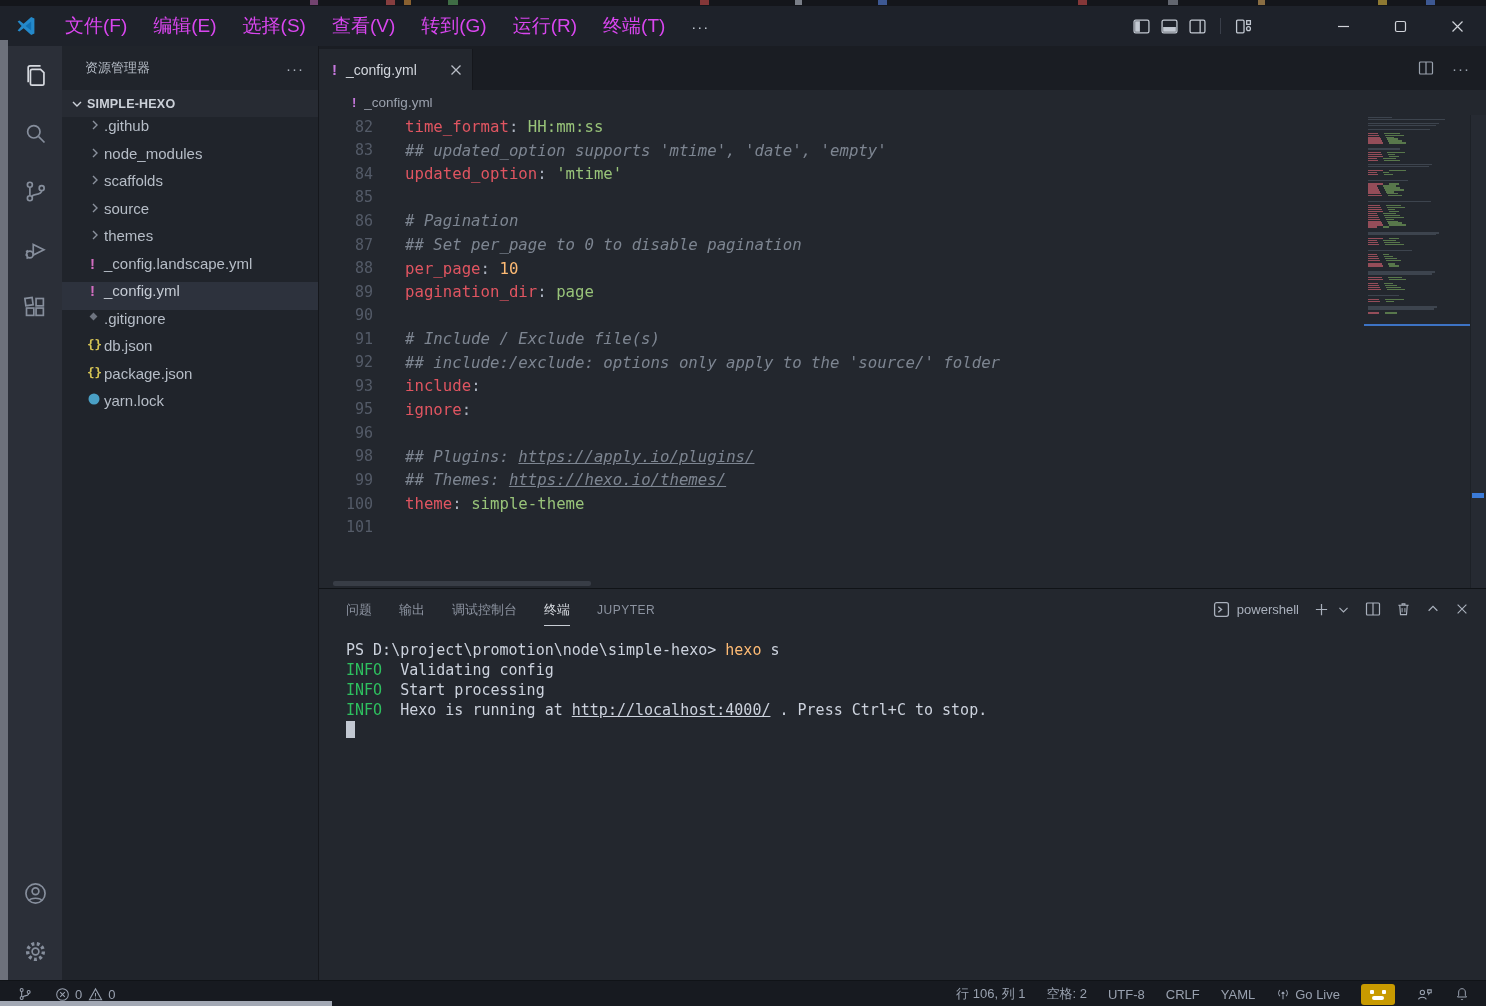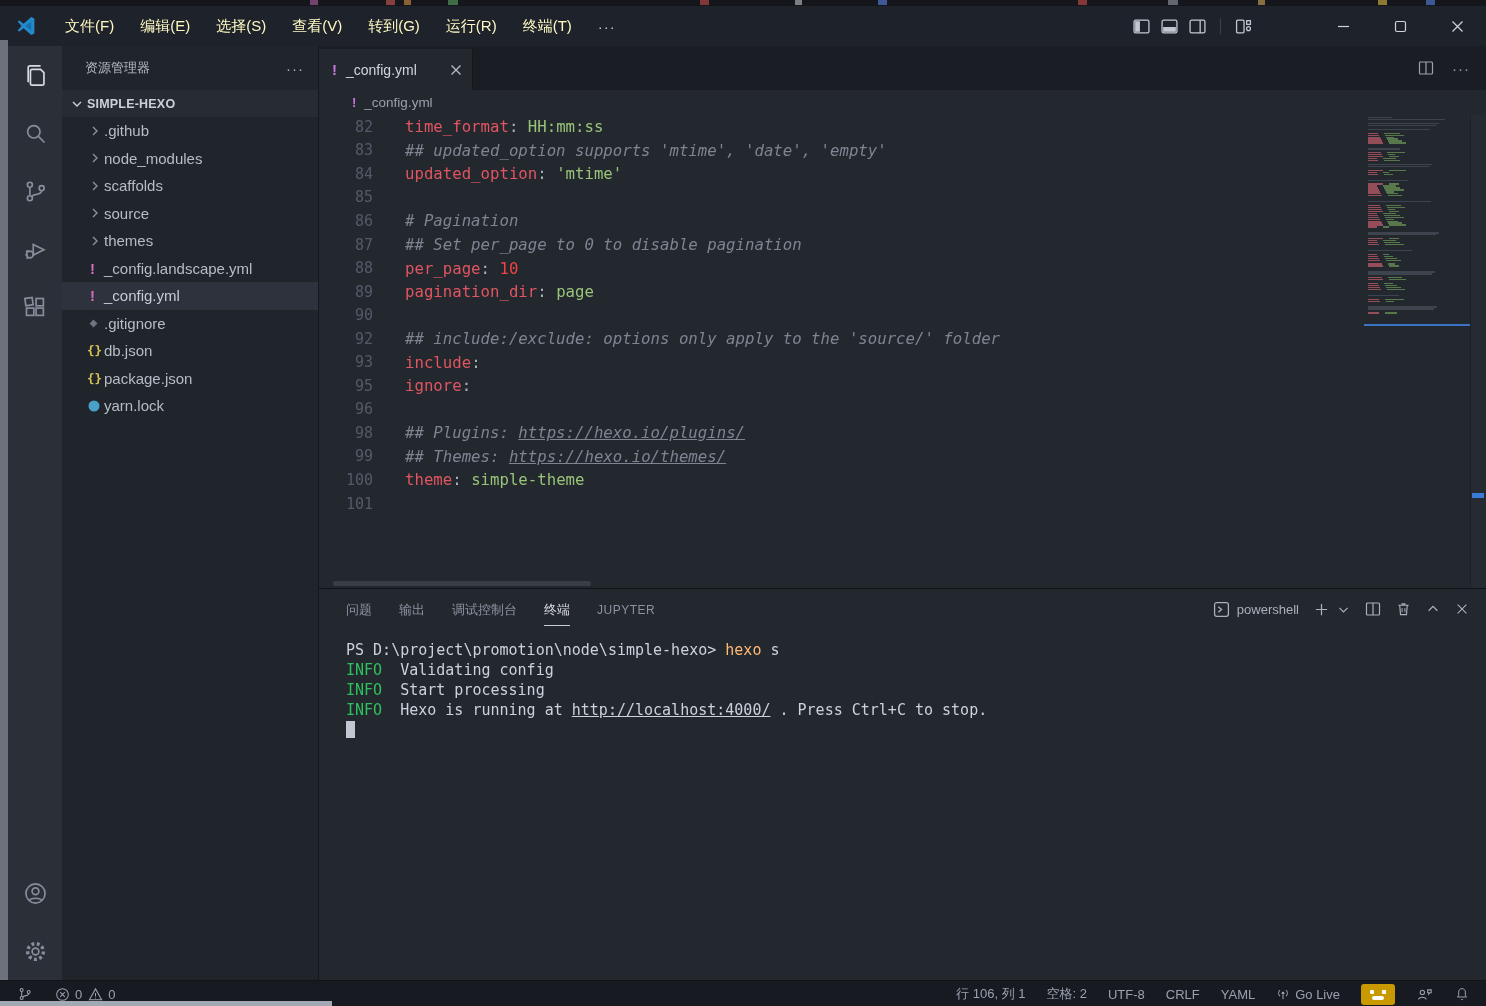--- a/index.html
+++ b/index.html
@@ -5,41 +5,41 @@
   html,body{margin:0;padding:0;width:1486px;height:1006px;background:#101216;overflow:hidden}
   #app{position:absolute;inset:0;font-family:"Liberation Sans",sans-serif;color:#aab2bf;font-size:13px}
   .abs{position:absolute}
   
   #topstrip{left:0;top:0;width:1486px;height:6px;background:#14161b;overflow:hidden}
   #topstrip span{position:absolute;top:0;height:5px;display:block;opacity:.8}
   
   #titlebar{left:0;top:6px;width:1486px;height:40px;background:#1e222a;display:flex;align-items:center}
   #vscode-logo{margin-left:14px;width:24px;height:24px;flex:none}
   #menus{display:flex;margin-left:14px}
-  .menu-item{padding:0 13px;font-size:15px;color:#fef9c3;line-height:40px;white-space:nowrap}
+  .menu-item{padding:0 13px;font-size:19px;color:#d946ef;line-height:40px;white-space:nowrap}
   #menubar-more{padding:0 13px;font-size:15px;color:#c3c9d2;letter-spacing:1px}
   #window-title{position:absolute;left:754px;top:0;line-height:40px;font-size:14px;color:#c7ccd4;white-space:nowrap}
   #layout-icons{position:absolute;left:1133px;top:0;height:40px;display:flex;align-items:center;gap:11px}
   .sep-v{width:1px;height:16px;background:#3a3f4a;margin:0 3px}
   #win-controls{position:absolute;right:0;top:0;height:40px;display:flex}
   .win-btn{width:57px;height:40px;display:grid;place-items:center}
   
   #leftstrip{left:0;top:40px;width:8px;height:961px;background:#6d717b}
   #leftstrip .blue{position:absolute;left:0;bottom:0;width:8px;height:10px;background:#7f95c6}
   #bottomstrip{left:0;top:1001px;width:332px;height:5px;background:#a2a8b4}
   
   #activity{left:8px;top:46px;width:54px;height:934px;background:#2b2f38}
   .act-item{width:54px;height:58px;display:grid;place-items:center}
   #activity-bottom{position:absolute;bottom:0;left:0}
   
   #sidebar{left:62px;top:46px;width:256px;height:934px;background:#20242b}
   #sidebar-head{height:44px;display:flex;align-items:center;padding:0 14px 0 23px;color:#b6bdc7;font-size:13px}
   #sidebar-head .more{margin-left:auto;font-size:15px;color:#aab1bc;letter-spacing:1px}
   #section-hexo{height:27px;background:#272b33;display:flex;align-items:center;padding-left:7px;color:#ccd1d9;font-weight:bold;font-size:12.5px;letter-spacing:.2px}
-  .trow{height:27.5px;display:flex;align-items:center;padding-left:25px;color:#b6bdc7;font-size:15px}
+  .trow{height:27.5px;display:flex;align-items:flex-start;padding-left:25px;color:#b6bdc7;font-size:15px}
   .trow.sel{background:#2d323d;color:#c5cbd4}
   .trow .ticon{width:17px;flex:none;display:flex;align-items:center;justify-content:flex-start}
   .ic-excl{color:#d16dc0;font-weight:700;font-size:15px;width:17px;text-align:left;padding-left:3px}
   .ic-brace{color:#d6c454;font-weight:700;font-size:12.5px;font-family:"DejaVu Sans Mono",monospace}
   #sidebar-bottom{position:absolute;left:0;bottom:0;width:256px;border-top:1px solid #15171c}
   .s-bsec{height:28px;background:#272b33;display:flex;align-items:center;padding-left:8px;color:#c3c9d2;font-weight:bold;font-size:12.5px;gap:4px}
   
   #main{left:318px;top:46px;width:1168px;height:934px;background:#23272e;border-left:1px solid #15171c;box-sizing:border-box}
   #tabstrip{height:44px;background:#1a1d23;display:flex;align-items:flex-end}
   #tab{height:41px;width:154px;background:#23272e;display:flex;align-items:center;padding:0 10px 0 13px;border-right:1px solid #15171c;box-sizing:border-box}
@@ -47,21 +47,21 @@
   #tab .tname{margin-left:9px;font-size:14px;color:#d2d6dd}
   #tab .tclose{margin-left:auto}
   #tabstrip-actions{margin-left:auto;display:flex;align-items:center;gap:18px;padding-right:16px;height:44px}
   #breadcrumb{height:25px;display:flex;align-items:center;padding-left:33px;font-size:13.5px;color:#9aa1ad}
   #breadcrumb .warn{color:#c678dd;font-weight:700;margin-right:8px;font-size:13px}
   
   #editor{position:absolute;left:0;top:69px;width:1168px;height:473px;overflow:hidden}
   .codeline{height:23.55px;display:flex;align-items:center;font-family:"DejaVu Sans Mono",monospace;font-size:15.7px;white-space:pre}
   .lnum{width:54px;text-align:right;color:#545b68;font-size:15px;flex:none;font-family:"DejaVu Sans Mono",monospace}
   .ltext{margin-left:32px;white-space:pre}
-  .ck{color:#e05561}.cp{color:#abb2bf}.cs{color:#98c379}.cn{color:#ef4444}
+  .ck{color:#e05561}.cp{color:#abb2bf}.cs{color:#98c379}.cn{color:#fdba74}
   .cc{color:#7d8591;font-style:italic}
   .cu{color:#7d8591;font-style:italic;text-decoration:underline}
   #minimap{position:absolute;right:16px;top:2px;width:107px;height:400px;overflow:hidden}
   .mrow{height:1.96px;position:relative}
   .mrow i{position:absolute;top:0;height:1.3px;display:block}
   #mm-blue{height:2px;background:#3d73c4;width:107px;margin-top:2px}
   #ruler{position:absolute;right:0;top:0;width:16px;height:473px;background:#262a32;border-left:1px solid #1d2127}
   #ruler .cursor-mark{position:absolute;left:1px;top:378px;width:12px;height:5px;background:#3b7bd8}
   #hscroll{position:absolute;left:14px;bottom:2px;width:258px;height:5px;background:rgba(110,118,132,.28);border-radius:2px}
   
@@ -351,25 +351,26 @@
       <div id="codelines">
           <div class="codeline"><span class="lnum">82</span><span class="ltext"><span class="ck">time_format</span><span class="cp">:</span><span class="cs"> HH:mm:ss</span></span></div>
           <div class="codeline"><span class="lnum">83</span><span class="ltext"><span class="cc">## updated_option supports 'mtime', 'date', 'empty'</span></span></div>
           <div class="codeline"><span class="lnum">84</span><span class="ltext"><span class="ck">updated_option</span><span class="cp">:</span><span class="cs"> 'mtime'</span></span></div>
           <div class="codeline"><span class="lnum">85</span><span class="ltext"></span></div>
           <div class="codeline"><span class="lnum">86</span><span class="ltext"><span class="cc"># Pagination</span></span></div>
           <div class="codeline"><span class="lnum">87</span><span class="ltext"><span class="cc">## Set per_page to 0 to disable pagination</span></span></div>
           <div class="codeline"><span class="lnum">88</span><span class="ltext"><span class="ck">per_page</span><span class="cp">:</span><span class="cn"> 10</span></span></div>
           <div class="codeline"><span class="lnum">89</span><span class="ltext"><span class="ck">pagination_dir</span><span class="cp">:</span><span class="cs"> page</span></span></div>
           <div class="codeline"><span class="lnum">90</span><span class="ltext"></span></div>
+          <div class="codeline"><span class="lnum">91</span><span class="ltext"><span class="cc"># Include / Exclude file(s)</span></span></div>
           <div class="codeline"><span class="lnum">92</span><span class="ltext"><span class="cc">## include:/exclude: options only apply to the 'source/' folder</span></span></div>
           <div class="codeline"><span class="lnum">93</span><span class="ltext"><span class="ck">include</span><span class="cp">:</span></span></div>
           <div class="codeline"><span class="lnum">95</span><span class="ltext"><span class="ck">ignore</span><span class="cp">:</span></span></div>
           <div class="codeline"><span class="lnum">96</span><span class="ltext"></span></div>
-          <div class="codeline"><span class="lnum">98</span><span class="ltext"><span class="cc">## Plugins: </span><span class="cu">https://hexo.io/plugins/</span></span></div>
+          <div class="codeline"><span class="lnum">98</span><span class="ltext"><span class="cc">## Plugins: </span><span class="cu">https://apply.io/plugins/</span></span></div>
           <div class="codeline"><span class="lnum">99</span><span class="ltext"><span class="cc">## Themes: </span><span class="cu">https://hexo.io/themes/</span></span></div>
           <div class="codeline"><span class="lnum">100</span><span class="ltext"><span class="ck">theme</span><span class="cp">:</span><span class="cs"> simple-theme</span></span></div>
           <div class="codeline"><span class="lnum">101</span><span class="ltext"></span></div>
         </div>
       <div id="minimap">
           <div class="mrow">
             <i style="left: 4px; width: 24px; background: rgb(87, 97, 110); opacity: 0.5;"></i>
           </div>
           <div class="mrow">
             <i style="left: 4px; width: 77px; background: rgb(87, 97, 110); opacity: 0.5;"></i>

